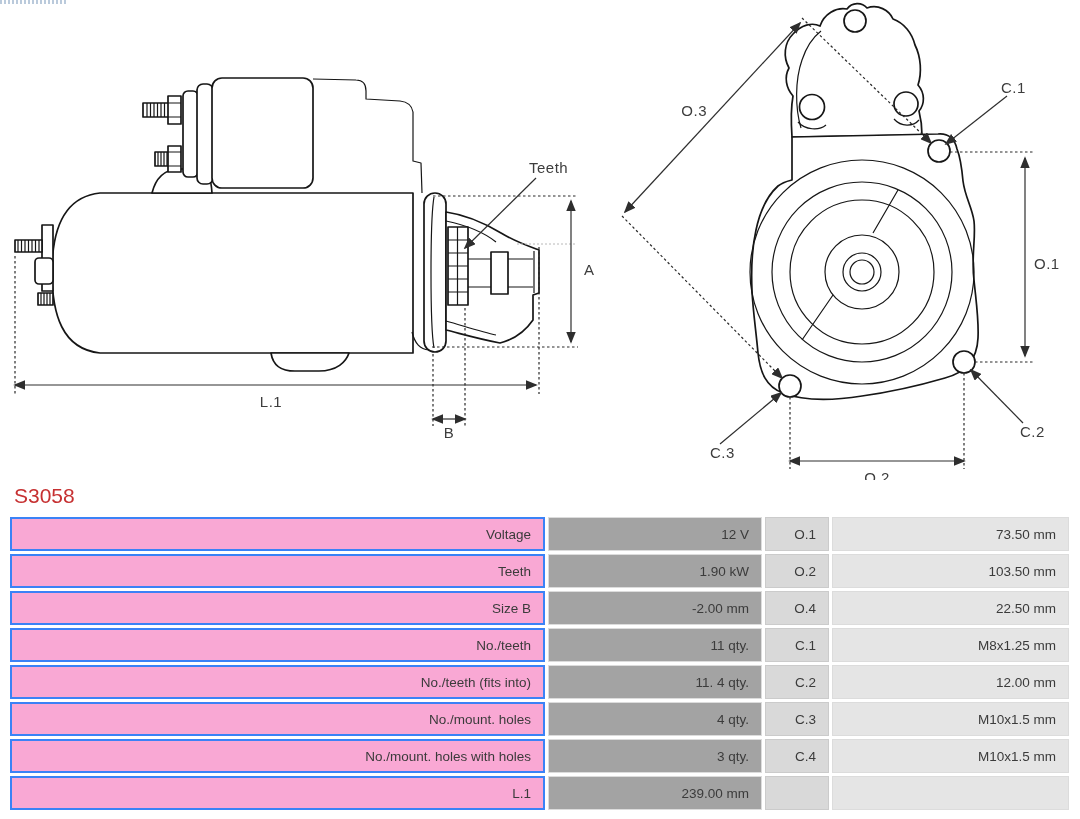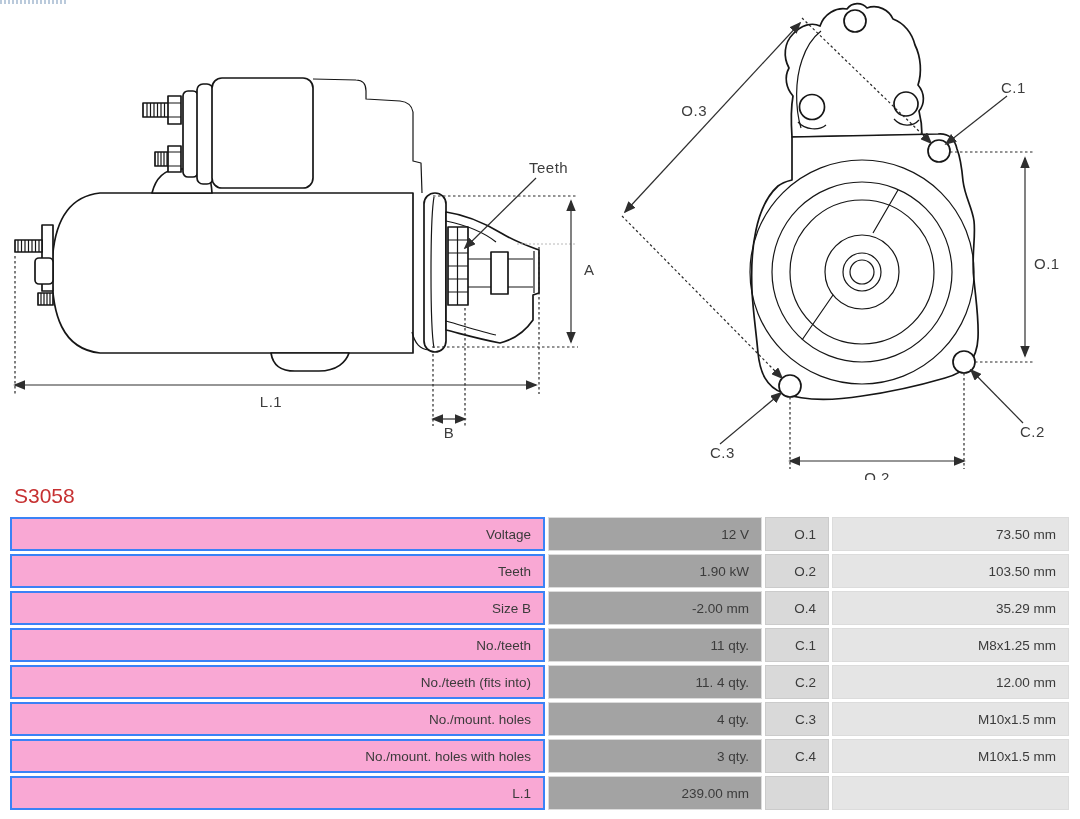--- a/index.html
+++ b/index.html
@@ -187,21 +187,21 @@
     <td class="c-value">1.90 kW</td>
     <td class="c-code">O.2</td>
     <td class="c-codeval">103.50 mm</td>
   </tr>
 
 
   <tr>
     <td class="c-label">Size B</td>
     <td class="c-value">-2.00 mm</td>
     <td class="c-code">O.4</td>
-    <td class="c-codeval">35.29 mm</td>
+    <td class="c-codeval">22.50 mm</td>
   </tr>
 
   <tr>
     <td class="c-label">No./teeth</td>
     <td class="c-value">11 qty.</td>
     <td class="c-code">C.1</td>
     <td class="c-codeval">M8x1.25 mm</td>
   </tr>
 
   <tr>

